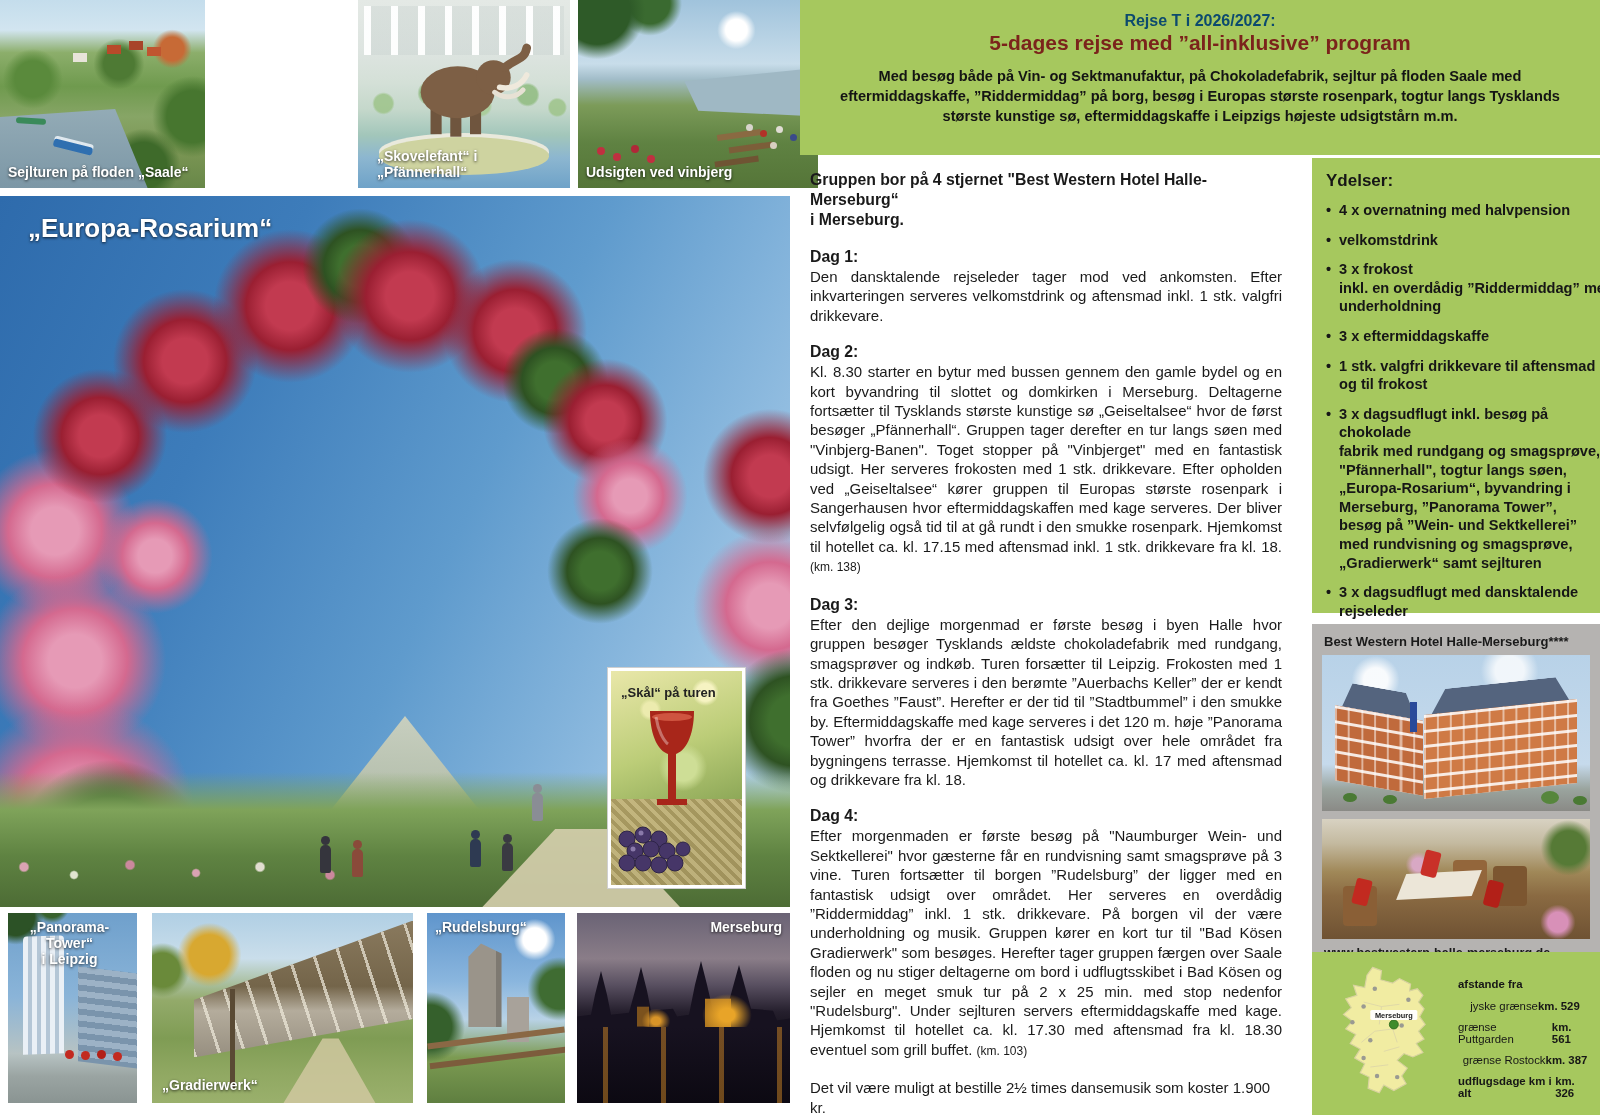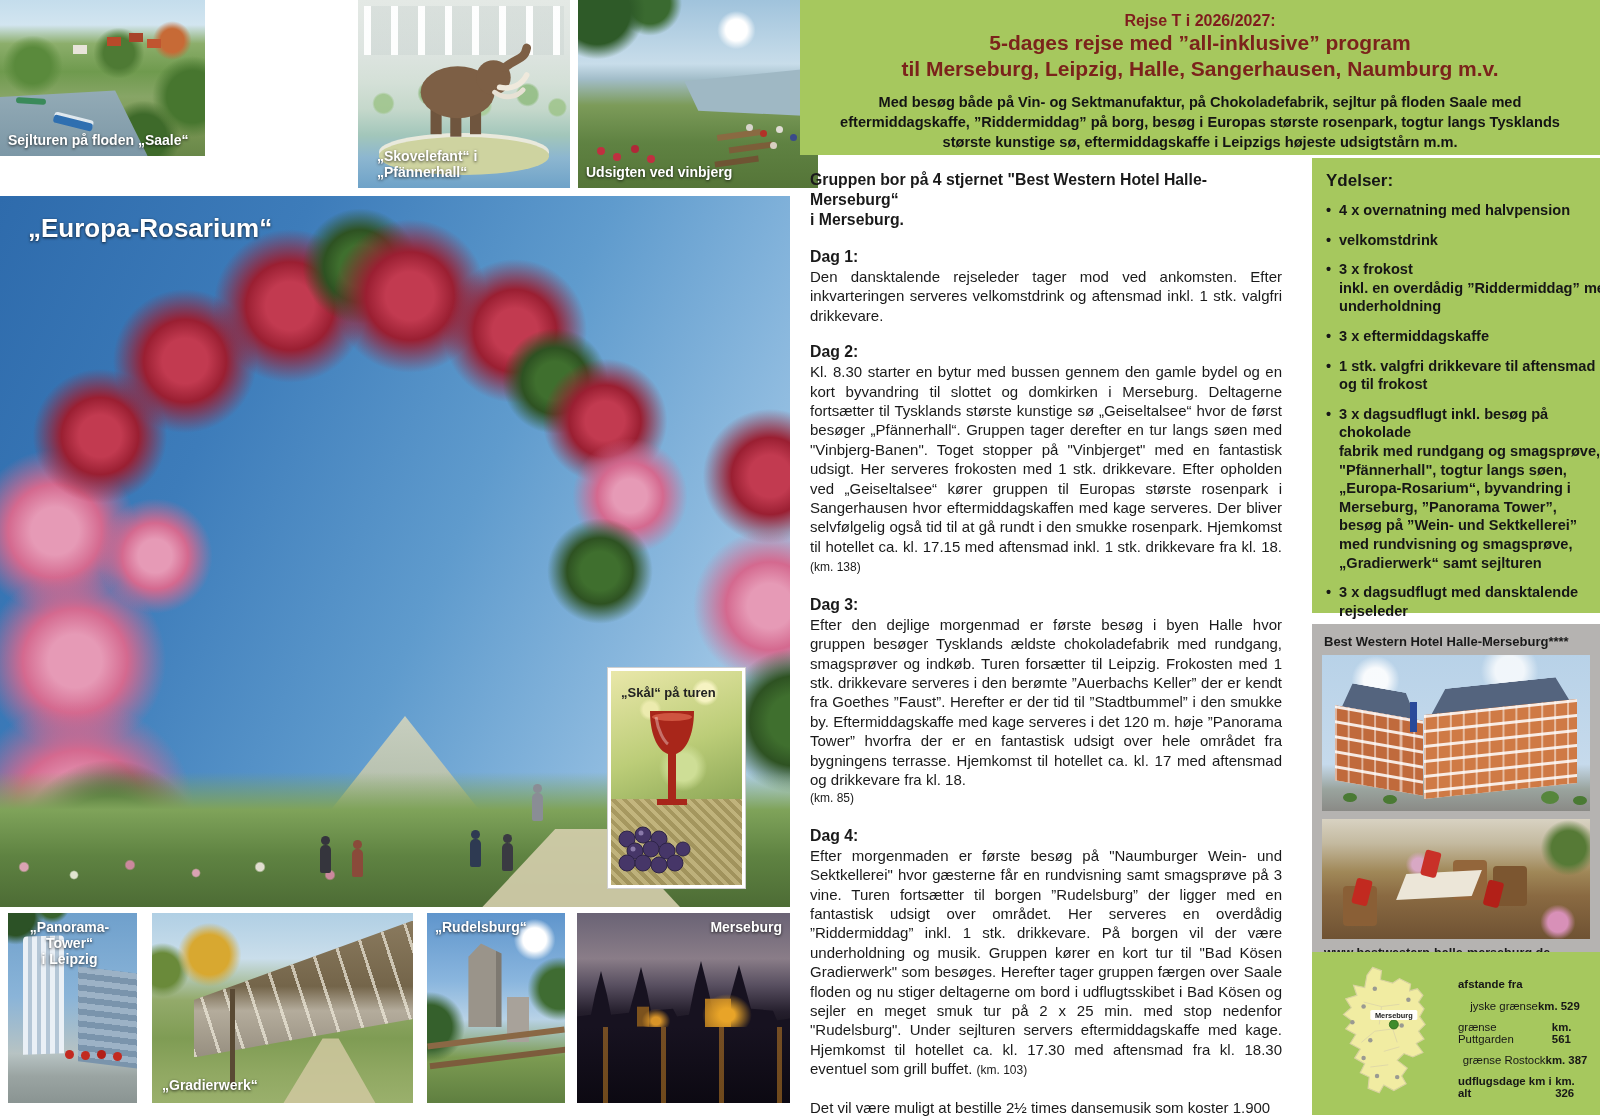--- a/index.html
+++ b/index.html
@@ -4,21 +4,21 @@
 <style>
   html,body{margin:0;padding:0;background:#fff;}
   .page{position:relative;width:1600px;height:1120px;background:#fff;overflow:hidden;
         font-family:"Liberation Sans",sans-serif;color:#1a1a1a;}
   .abs{position:absolute;}
   .photo{position:absolute;overflow:hidden;background:#ccc;}
   .cap{position:absolute;color:#fff;font-weight:bold;font-size:14px;line-height:16px;
        text-shadow:0 1px 3px rgba(0,0,0,.75);white-space:pre-line;}
 
   
-  .p-saale{left:0;top:0;width:205px;height:156px;
+  .p-saale{left:0;top:0;width:205px;height:188px;
     background:
       radial-gradient(circle 26px at 84% 26%,#c76a36 0 45%,rgba(0,0,0,0) 75%),
       radial-gradient(circle 34px at 58% 34%,#4e7a34 0 45%,rgba(0,0,0,0) 75%),
       radial-gradient(circle 40px at 16% 42%,#5a8a3c 0 45%,rgba(0,0,0,0) 75%),
       radial-gradient(circle 52px at 94% 62%,#47762f 0 50%,rgba(0,0,0,0) 78%),
       radial-gradient(circle 46px at 70% 88%,#3e6a2a 0 50%,rgba(0,0,0,0) 80%),
       linear-gradient(180deg,#c4ddec 0%,#d2e5f0 16%,#8cae6b 28%,#6f9a4e 46%,#87a566 62%,#7c9755 78%,#688748 100%);}
   .water{left:0;top:58%;width:72%;height:42%;
     background:linear-gradient(180deg,#93abb6,#7c97a6);
     clip-path:polygon(0 10%,78% 0,100% 100%,0 100%);}
@@ -151,21 +151,21 @@
   .glow{position:absolute;border-radius:50%;}
   .g1{left:58%;top:42%;width:52px;height:44px;background:radial-gradient(closest-side,#e8a428 0 30%,rgba(232,164,40,0) 95%);}
   .g2{left:30%;top:50%;width:30px;height:26px;background:radial-gradient(closest-side,#d89428 0 30%,rgba(216,148,40,0) 95%);}
   .nwater{left:0;bottom:0;width:100%;height:40%;
     background:
       repeating-linear-gradient(90deg,rgba(0,0,0,0) 0 26px,rgba(230,150,40,.45) 26px 31px,rgba(0,0,0,0) 31px 58px),
       linear-gradient(180deg,#171220 0%,#0c0912 100%);}
 
   
   .ghead{left:800px;top:0;width:800px;height:155px;background:#a6c85e;text-align:center;}
-  .gh1{margin-top:12px;font-size:16px;font-weight:bold;color:#7f1d1d;}
+  .gh1{margin-top:12px;font-size:16px;font-weight:bold;color:#0c4a6e;}
   .gh2{font-size:21px;line-height:26px;font-weight:bold;color:#7b231b;}
   .gh-sub{margin-top:10px;padding:0 26px;font-size:14.6px;line-height:20px;font-weight:bold;color:#141414;}
 
   
   .maincol{left:810px;top:170px;width:472px;font-size:15px;line-height:19.4px;color:#1a1a1a;}
   .intro{font-weight:bold;font-size:15.8px;line-height:20px;margin-bottom:17px;}
   .day{margin-bottom:17px;}
   .day h3{margin:0;font-size:15.8px;line-height:20px;font-weight:bold;}
   .day p{margin:0;text-align:justify;}
   .km{font-size:12px;}
@@ -352,21 +352,20 @@
     <div class="glow g1"></div>
     <div class="glow g2"></div>
     <div class="abs nwater"></div>
     <span class="cap" style="right:8px;top:6px;">Merseburg</span>
   </div>
 
   <div class="abs ghead">
     <div class="gh1">Rejse  T i 2026/2027:</div>
     <div class="gh2">
       <div>5-dages rejse med ”all-inklusive” program</div>
-      <div>til Merseburg, Leipzig, Halle, Sangerhausen, Naumburg m.v.</div>
     </div>
     <div class="gh-sub">Med besøg både på Vin- og Sektmanufaktur, på Chokoladefabrik, sejltur på floden Saale med eftermiddagskaffe, ”Riddermiddag” på borg, besøg i Europas største rosenpark, togtur langs Tysklands største kunstige sø, eftermiddagskaffe i Leipzigs højeste udsigtstårn m.m.</div>
   </div>
 
   <div class="abs maincol">
     <div class="intro">
       <div>Gruppen bor på 4 stjernet "Best Western Hotel Halle-Merseburg“</div>
       <div> i Merseburg.</div>
     </div>
 
@@ -377,21 +376,21 @@
 
     <div class="day">
       <h3>Dag 2:</h3>
       <p><span>Kl. 8.30 starter en bytur med bussen gennem den gamle bydel og en kort byvandring til slottet og domkirken i Merseburg. Deltagerne fortsætter til Tysklands største kunstige sø „Geiseltalsee“ hvor de først besøger „Pfännerhall“. Gruppen tager derefter en tur langs søen med "Vinbjerg-Banen". Toget stopper på "Vinbjerget" med en fantastisk udsigt. Her serveres frokosten med 1 stk. drikkevare. Efter opholden ved „Geiseltalsee“ kører gruppen til Europas største rosenpark i Sangerhausen hvor eftermiddagskaffen med kage serveres. Der bliver selvfølgelig også tid til at gå rundt i den smukke rosenpark. Hjemkomst til hotellet ca. kl. 17.15 med aftensmad inkl. 1 stk. drikkevare fra kl. 18.</span>
         <span class="km">(km. 138)</span></p>
     </div>
 
     <div class="day">
       <h3>Dag 3:</h3>
       <p><span>Efter den dejlige morgenmad er første besøg i byen Halle hvor gruppen besøger Tysklands ældste chokoladefabrik med rundgang, smagsprøver og indkøb. Turen forsætter til Leipzig. Frokosten med 1 stk. drikkevare serveres i den berømte ”Auerbachs Keller” der er kendt fra Goethes ”Faust”. Herefter er der tid til ”Stadtbummel” i den smukke by. Eftermiddagskaffe med kage serveres i det 120 m. høje ”Panorama Tower” hvorfra der er en fantastisk udsigt over hele området fra bygningens terrasse. Hjemkomst til hotellet ca. kl. 17 med aftensmad og drikkevare fra kl. 18.</span>
-        <span class="km block">(km. 85)</span></p>
+        </p>
     </div>
 
     <div class="day">
       <h3>Dag 4:</h3>
       <p><span>Efter morgenmaden er første besøg på "Naumburger Wein- und Sektkellerei" hvor gæsterne får en rundvisning samt smagsprøve på 3 vine. Turen fortsætter til borgen ”Rudelsburg” der ligger med en fantastisk udsigt over området. Her serveres en overdådig ”Riddermiddag” inkl. 1 stk. drikkevare. På borgen vil der være underholdning og musik. Gruppen kører en kort tur til "Bad Kösen Gradierwerk" som besøges. Herefter tager gruppen færgen over Saale floden og nu stiger deltagerne om bord i udflugtsskibet i Bad Kösen og sejler en meget smuk tur på 2 x 25 min. med stop nedenfor "Rudelsburg". Under sejlturen servers eftermiddagskaffe med kage. Hjemkomst til hotellet ca. kl. 17.30 med aftensmad fra kl. 18.30 eventuel som grill buffet.</span>
         <span class="km">(km. 103)</span></p>
     </div>
 
     <div class="note">Det vil være muligt at bestille 2½ times dansemusik som koster 1.900 kr.</div>
 

